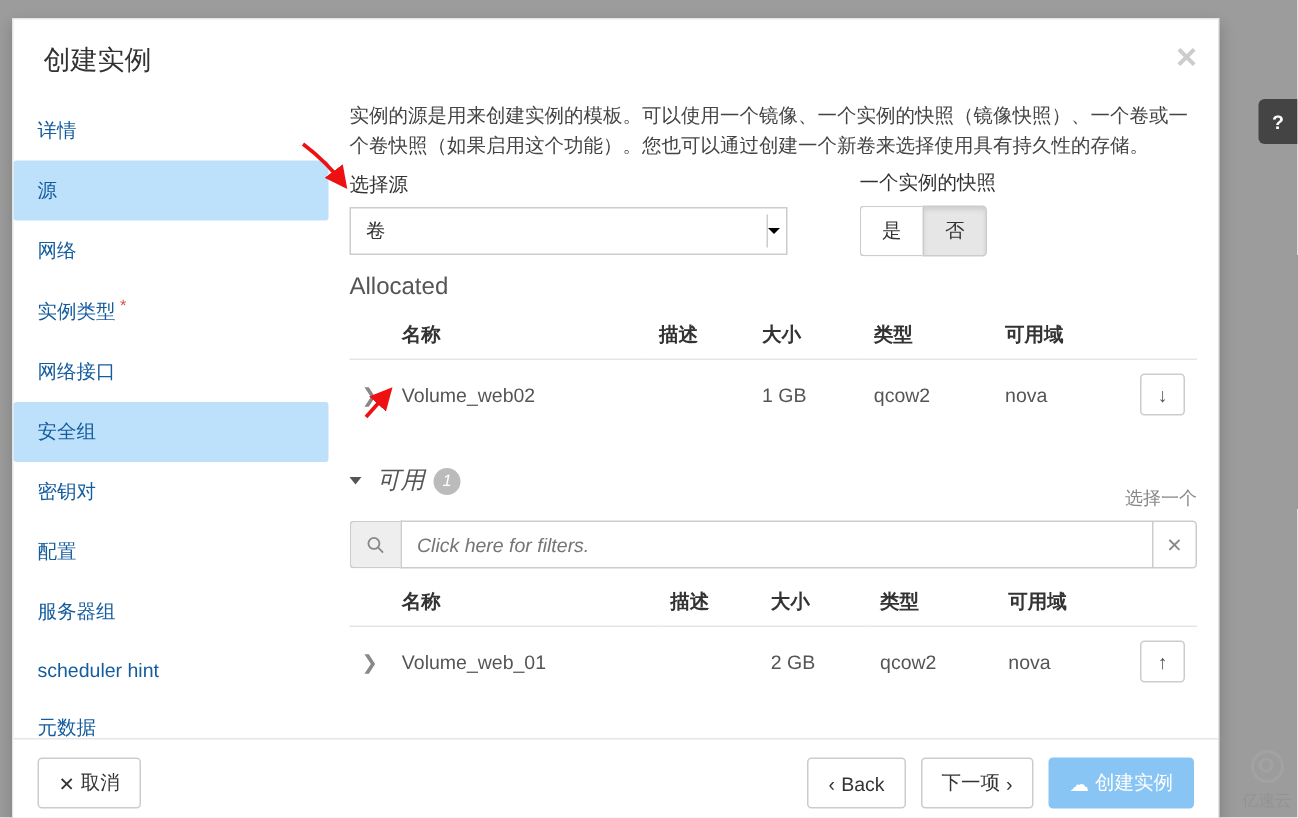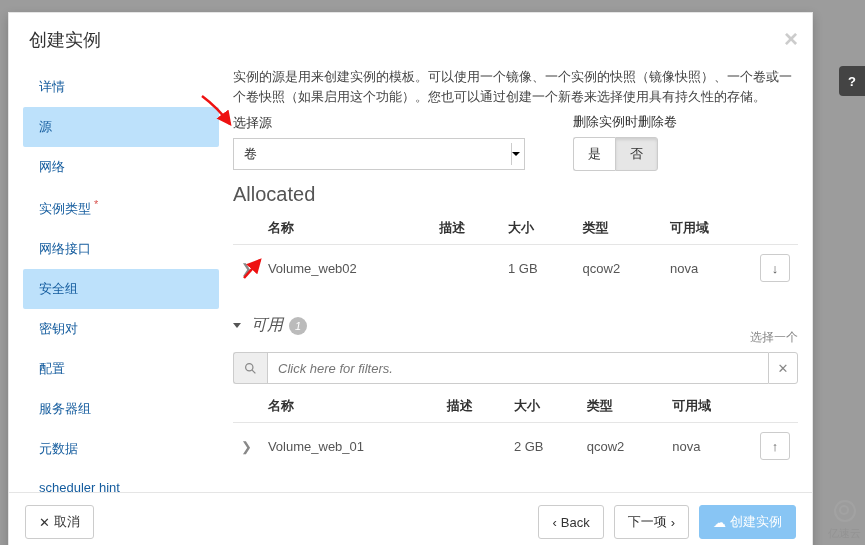--- a/index.html
+++ b/index.html
@@ -3,38 +3,38 @@
   <meta charset="utf-8">
   <style>
     * { box-sizing: border-box; margin: 0; padding: 0; }
     body { font-family: "Helvetica Neue", Helvetica, Arial, sans-serif; font-size: 13px; color: #333; background: #e9e9e9; width: 865px; height: 545px; overflow: hidden; position: relative; }
     .backdrop { position: absolute; inset: 0; background: rgba(80,80,80,0.5); }
     .modal { position: absolute; left: 8px; top: 12px; width: 805px; height: 540px; background: #fff; border: 1px solid rgba(0,0,0,0.1); box-shadow: 0 4px 10px rgba(0,0,0,0.2); }
     .modal-header { padding: 15px 20px; position: relative; }
     .modal-title { font-size: 18px; color: #333; font-weight: 400; }
     .close-x { position: absolute; right: 14px; top: 12px; font-size: 24px; color: #ccc; cursor: pointer; font-weight: bold; }
     .modal-body { display: flex; height: 438px; }
-    .sidebar { width: 210px; padding-left: 14px; }
+    .sidebar { width: 210px; }
     .side-item { padding: 11px 16px; color: #145c9e; cursor: pointer; font-size: 13px; border-radius: 2px; }
     .side-item.active { background: #bde1fb; }
     .side-item sup { color: #d9534f; font-size: 11px; }
     .content { flex: 1; padding: 0 14px 0 14px; overflow: hidden; }
     .intro { color: #444; line-height: 1.55; font-size: 13px; margin-bottom: 6px; }
     .row-top { display: flex; gap: 20px; align-items: center; margin-bottom: 12px; }
     .field-label { font-size: 13px; color: #333; margin-bottom: 6px; }
     .select-wrap { width: 292px; }
     .select-box { border: 1px solid #ccc; height: 32px; display: flex; align-items: center; padding: 0 10px; position: relative; background: #fff; }
     .select-box .caret { position: absolute; right: 4px; top: 50%; transform: translateY(-50%); width: 0; height: 0; border-left: 4px solid transparent; border-right: 4px solid transparent; border-top: 4px solid #000; }
     .select-box .caret-line { position: absolute; right: 12px; top: 4px; bottom: 4px; width: 1px; background: #ccc; }
     .toggle-group { display: flex; }
     .toggle-btn { border: 1px solid #ccc; padding: 7px 14px; background: #fff; cursor: pointer; font-size: 13px; color: #333; }
     .toggle-btn.active { background: #e6e6e6; box-shadow: inset 0 2px 3px rgba(0,0,0,0.1); }
     .toggle-btn:first-child { border-right: none; border-radius: 3px 0 0 3px; }
     .toggle-btn:last-child { border-radius: 0 3px 3px 0; }
-    .section-title { font-size: 20px; color: #555; margin-bottom: 6px; }
+    .section-title { font-size: 16px; color: #555; margin-bottom: 6px; }
     .tbl { width: 100%; border-collapse: collapse; }
     .tbl th { text-align: left; font-weight: bold; font-size: 13px; padding: 7px 8px; color: #333; }
     .tbl td { padding: 9px 8px; font-size: 13px; color: #555; border-top: 1px solid #e5e5e5; }
     .tbl tr.data-row { }
     .expand-chevron { color: #888; cursor: pointer; }
     .action-btn { width: 30px; height: 28px; border: 1px solid #ccc; border-radius: 3px; background: #fff; display: inline-flex; align-items: center; justify-content: center; cursor: pointer; font-size: 13px; }
     .avail-header { display: flex; align-items: center; justify-content: space-between; margin-top: 14px; margin-bottom: 6px; }
     .avail-title { font-size: 16px; color: #555; display: flex; align-items: center; gap: 6px; font-style: italic; }
     .badge-count { background: #bbb; color: #fff; border-radius: 50%; width: 18px; height: 18px; display: inline-flex; align-items: center; justify-content: center; font-size: 11px; }
     .select-one { font-size: 12px; color: #888; margin-top: 24px; }
@@ -69,38 +69,38 @@
     <div class="sidebar">
       <div class="side-item"><span>详情</span></div>
       <div class="side-item active"><span>源</span></div>
       <div class="side-item"><span>网络</span></div>
       <div class="side-item"><span>实例类型</span><sup> *</sup></div>
       <div class="side-item"><span>网络接口</span></div>
       <div class="side-item active"><span>安全组</span></div>
       <div class="side-item"><span>密钥对</span></div>
       <div class="side-item"><span>配置</span></div>
       <div class="side-item"><span>服务器组</span></div>
+      <div class="side-item"><span>scheduler hint</span></div>
       <div class="side-item"><span>元数据</span></div>
-      <div class="side-item"><span>scheduler hint</span></div>
     </div>
 
     <div class="content">
       <p class="intro">实例的源是用来创建实例的模板。可以使用一个镜像、一个实例的快照（镜像快照）、一个卷或一个卷快照（如果启用这个功能）。您也可以通过创建一个新卷来选择使用具有持久性的存储。</p>
 
       <div class="row-top">
         <div class="select-wrap">
           <div class="field-label">选择源</div>
           <div class="select-box">
             <span>卷</span>
             <span class="caret-line"></span>
             <span class="caret"></span>
           </div>
         </div>
         <div style="margin-left:28px;">
-          <div class="field-label">删除实例时删除卷</div>
+          <div class="field-label">一个实例的快照</div>
           <div class="toggle-group">
             <div class="toggle-btn">是</div>
             <div class="toggle-btn active">否</div>
           </div>
         </div>
       </div>
 
       <div class="section-title">Allocated</div>
       <table class="tbl">
         <thead>

